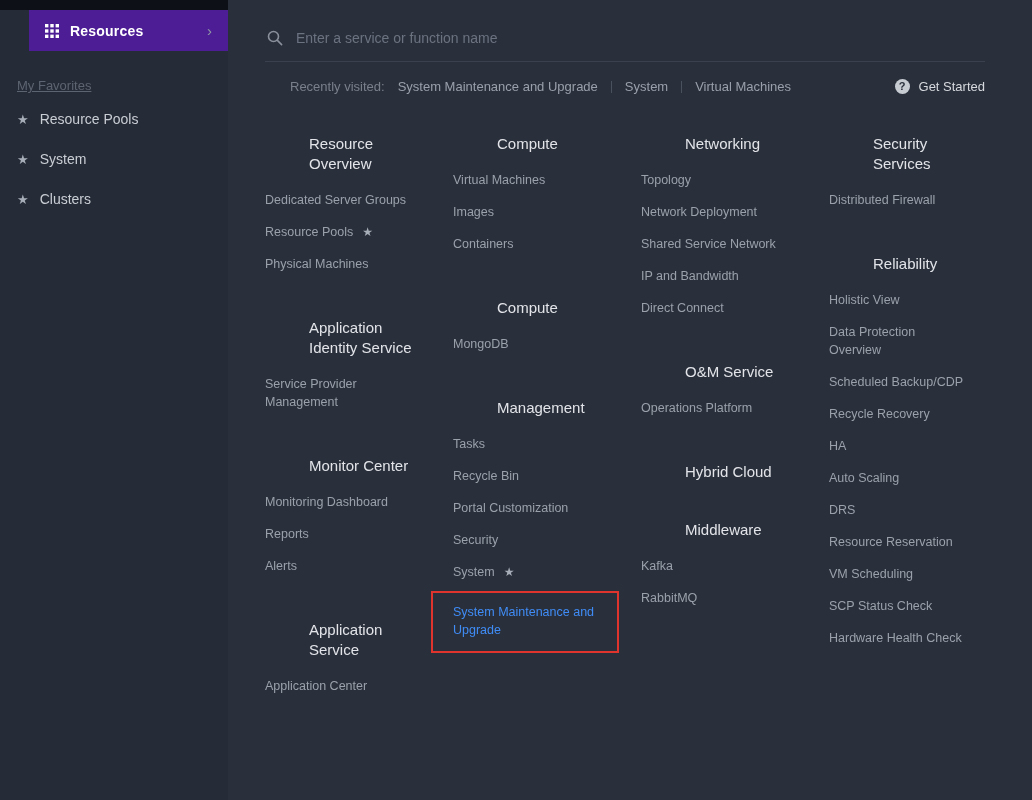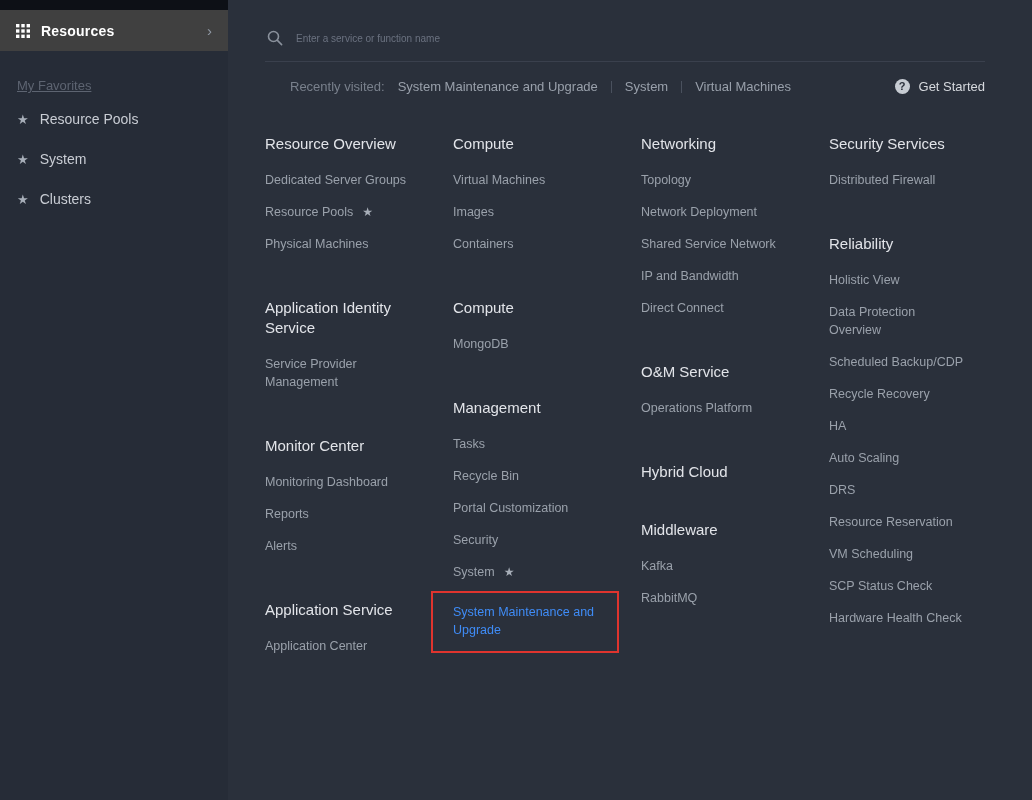--- a/index.html
+++ b/index.html
@@ -8,22 +8,22 @@
     font-family:"Liberation Sans", sans-serif;
     background:#2a303b;
     color:#9aa1ab;
   }
   .app { display:flex; width:1032px; height:800px; }
 
   
   .sidebar { width:228px; height:800px; background:#262c37; flex:0 0 228px; }
   .sidebar-topstrip { height:10px; background:#0d1016; }
   .resources-row {
-    height:41px; background:#404040; display:flex; align-items:center;
-    padding:16px 16px; color:#ffffff; cursor:pointer;
+    height:41px; background:#4c1d95; display:flex; align-items:center;
+    padding:16px 16px; color:#ffffff; cursor:pointer;margin-left:29px;
   }
   .grid-icon { display:inline-flex; margin-right:11px; }
   .resources-label { font-size:14px; font-weight:600; letter-spacing:0.2px; }
   .chevron { margin-left:auto; color:#9099a5; font-size:15px; line-height:1; }
   .fav-heading { padding:27px 17px 6px; color:#5c московa; }
   .fav-heading { padding:27px 17px 6px; color:#5c London;text-decoration:underline; }
   .fav-heading { padding:27px 17px 6px; color:#5d6471; font-size:13px; }
   .fav-item {
     display:flex; align-items:center; gap:11px; padding:12px 17px;
     color:#c9cdd4; font-size:14px; cursor:pointer;
@@ -32,42 +32,42 @@
 
   
   .main { flex:1; padding:0 47px 0 37px; }
   .search-row {
     display:flex; align-items:center; gap:13px;
     padding:30px 2px 15px; border-bottom:1px solid #3a404d;
   }
   .search-icon { display:inline-flex; }
   .search-input {
     flex:1; background:transparent; border:none; outline:none;
-    color:#eab308; font-size:10px; font-family:"Liberation Sans", sans-serif;
+    color:#eab308; font-size:14px; font-family:"Liberation Sans", sans-serif;
   }
   .search-input::placeholder { color:#6b7280; }
 
   .recent-row { display:flex; align-items:center; margin-top:17px; font-size:13px; }
   .recent-label { color:#79808c; margin-right:13px;margin-left:25px; }
   .recent-links { display:flex; align-items:center; }
   .recent-link { color:#99a0ab; cursor:pointer; text-decoration:none; }
   .divider { width:1px; height:12px; background:#4a515e; margin:0 13px; display:inline-block; }
   .get-started { margin-left:auto; display:flex; align-items:center; gap:9px; color:#d6d9de; cursor:pointer; }
   .help-circle {
     width:15px; height:15px; border-radius:50%; background:#c7ccd3; color:#2a303b;
     display:inline-flex; align-items:center; justify-content:center;
     font-size:11px; font-weight:bold; line-height:1;
   }
 
   
   .menu { display:flex; margin-top:40px; }
   .menu-col { width:151px; margin-right:37px; }
   .menu-col:nth-child(4) { width:140px; margin-right:0; }
   .menu-section { margin-bottom:38px; }
-  .menu-heading { color:#e2e4e9; font-size:15px; line-height:20px; font-weight:400; margin-bottom:10px; }
+  .menu-heading { color:#e2e4e9; font-size:15px; line-height:20px; font-weight:400; margin-bottom:10px;margin-left:44px; }
   .menu-item {
     display:block; color:#9aa1ab; font-size:12.5px; line-height:18px;
     padding:7px 0; text-decoration:none; cursor:pointer;
   }
   .menu-item .star { font-size:12px; color:#a7aeb8; margin-left:9px; }
   .menu-item.active { color:var(--accent,#3f8cf7); }
   .red-box {
     border:2px solid var(--redbox,#df342e);
     margin:3px 0 3px -22px; padding:4px 6px 6px 20px; width:188px;
   }

